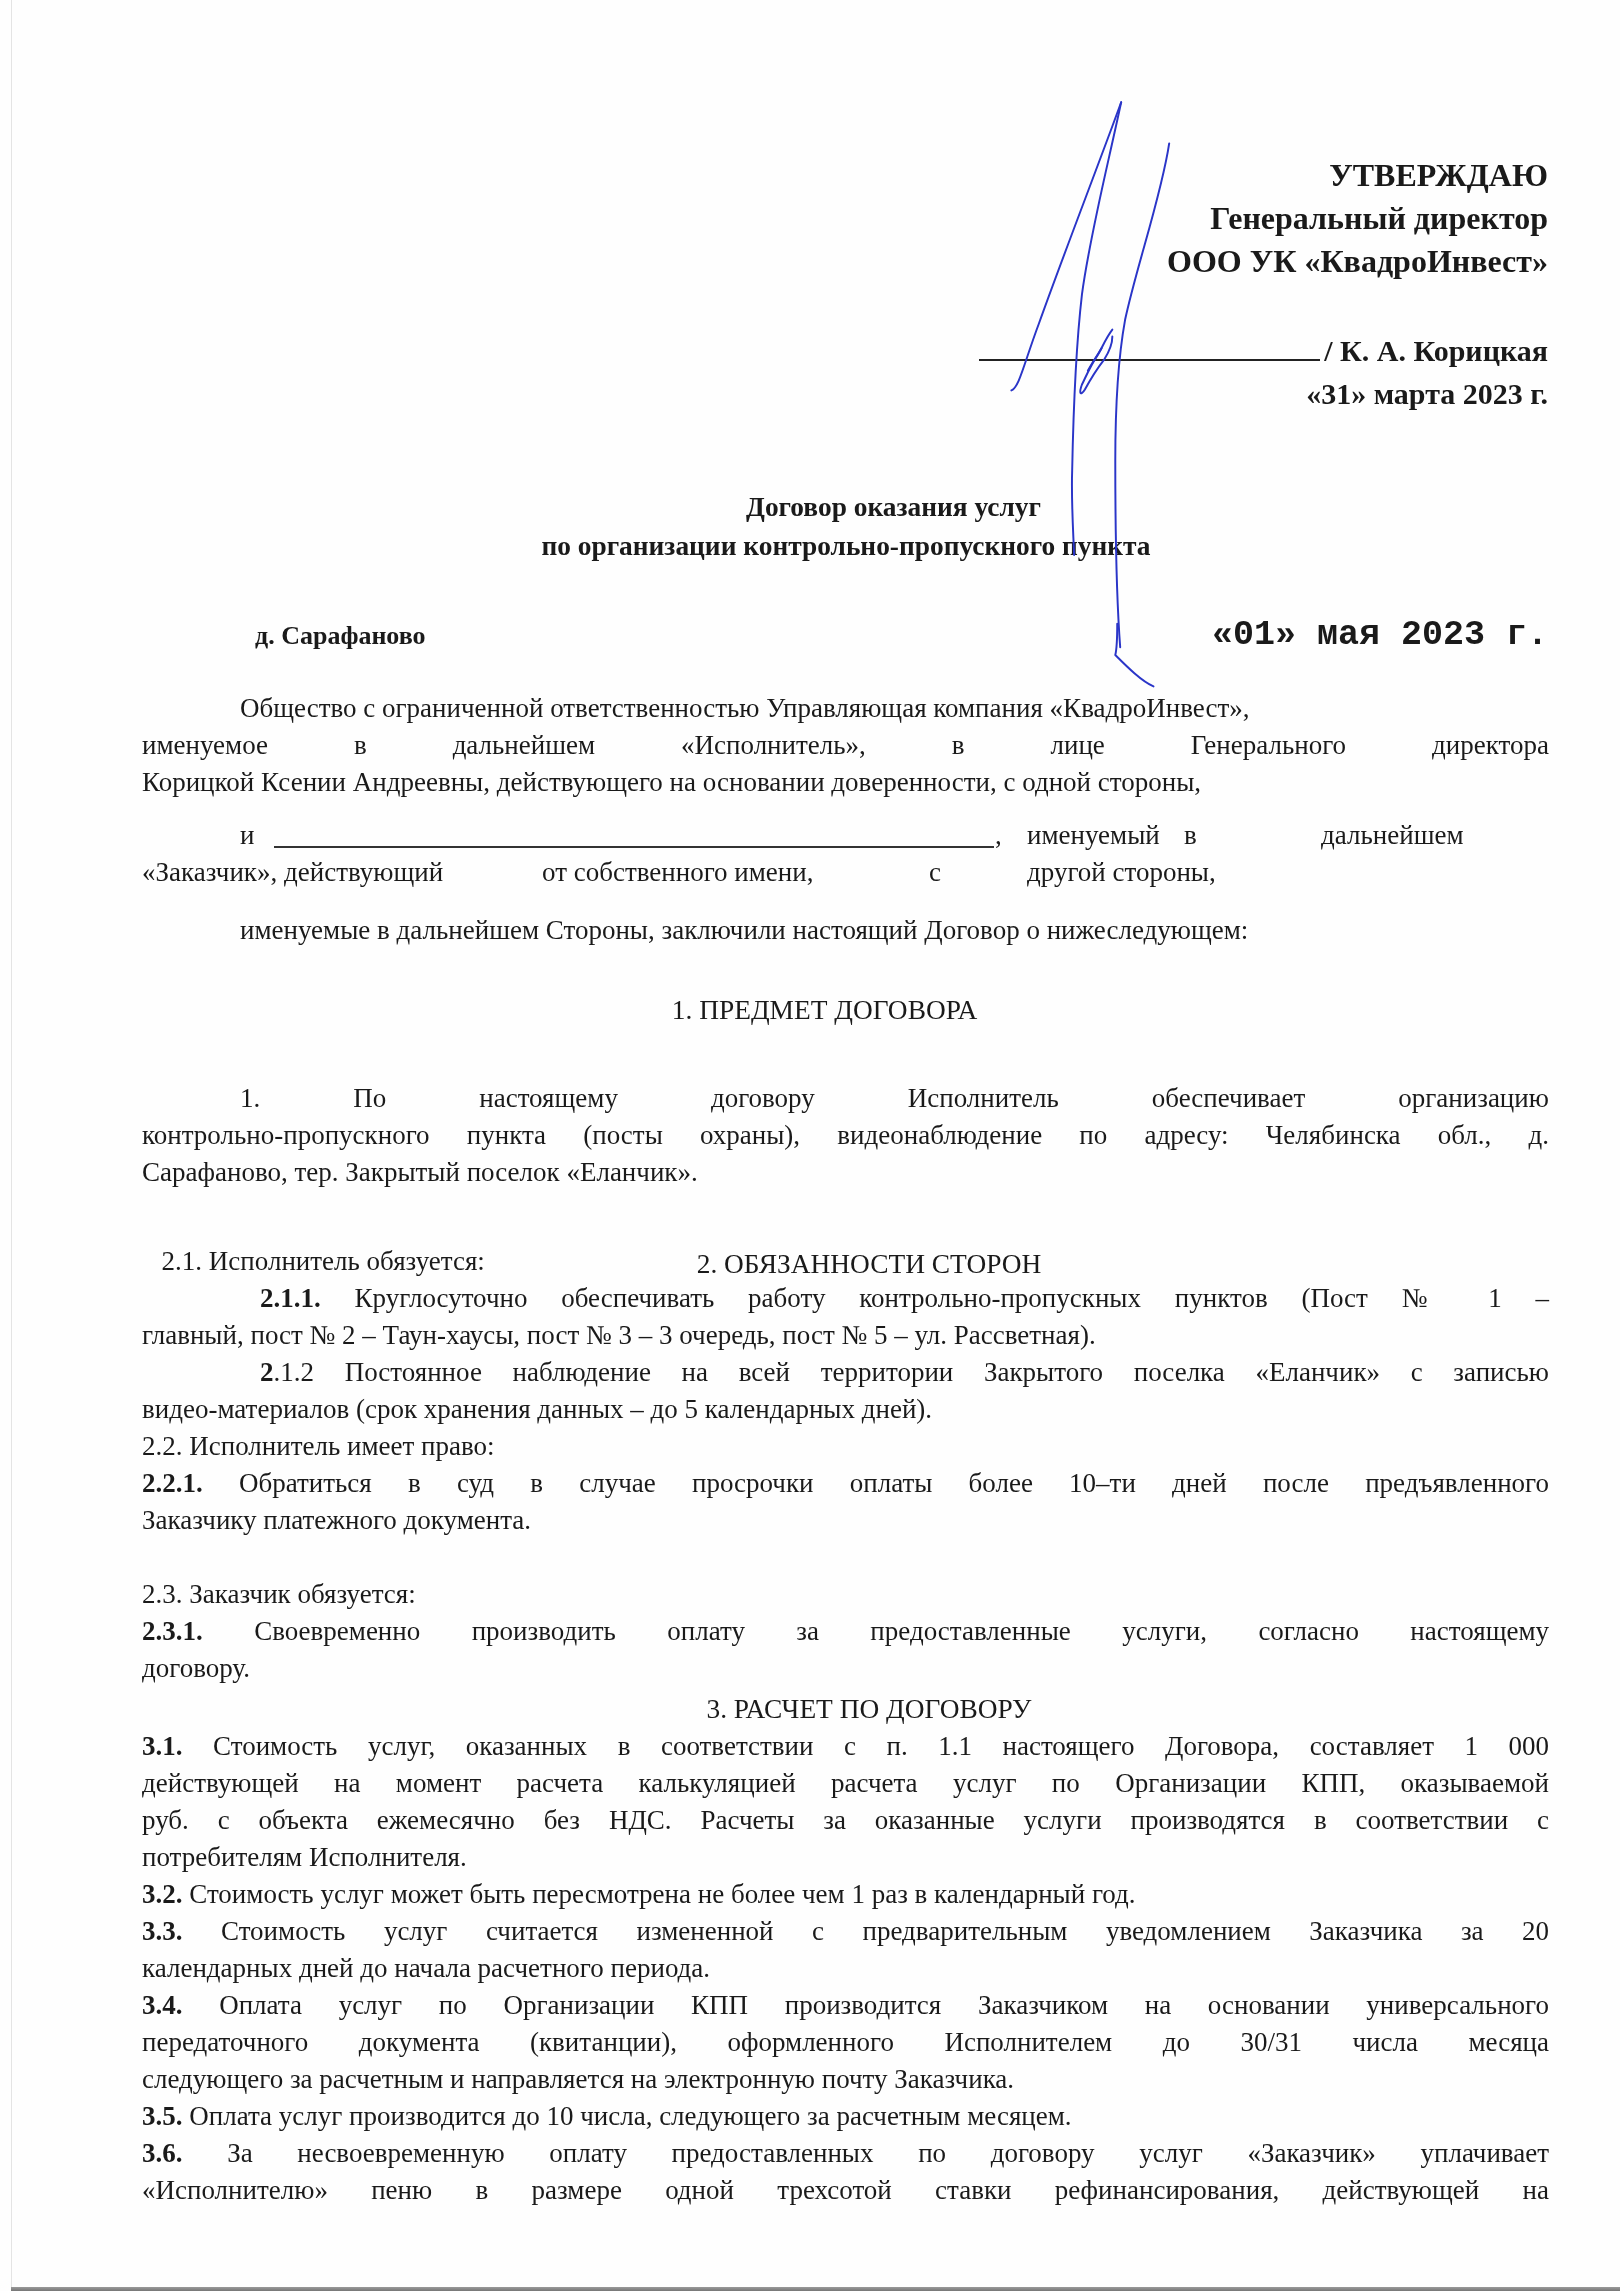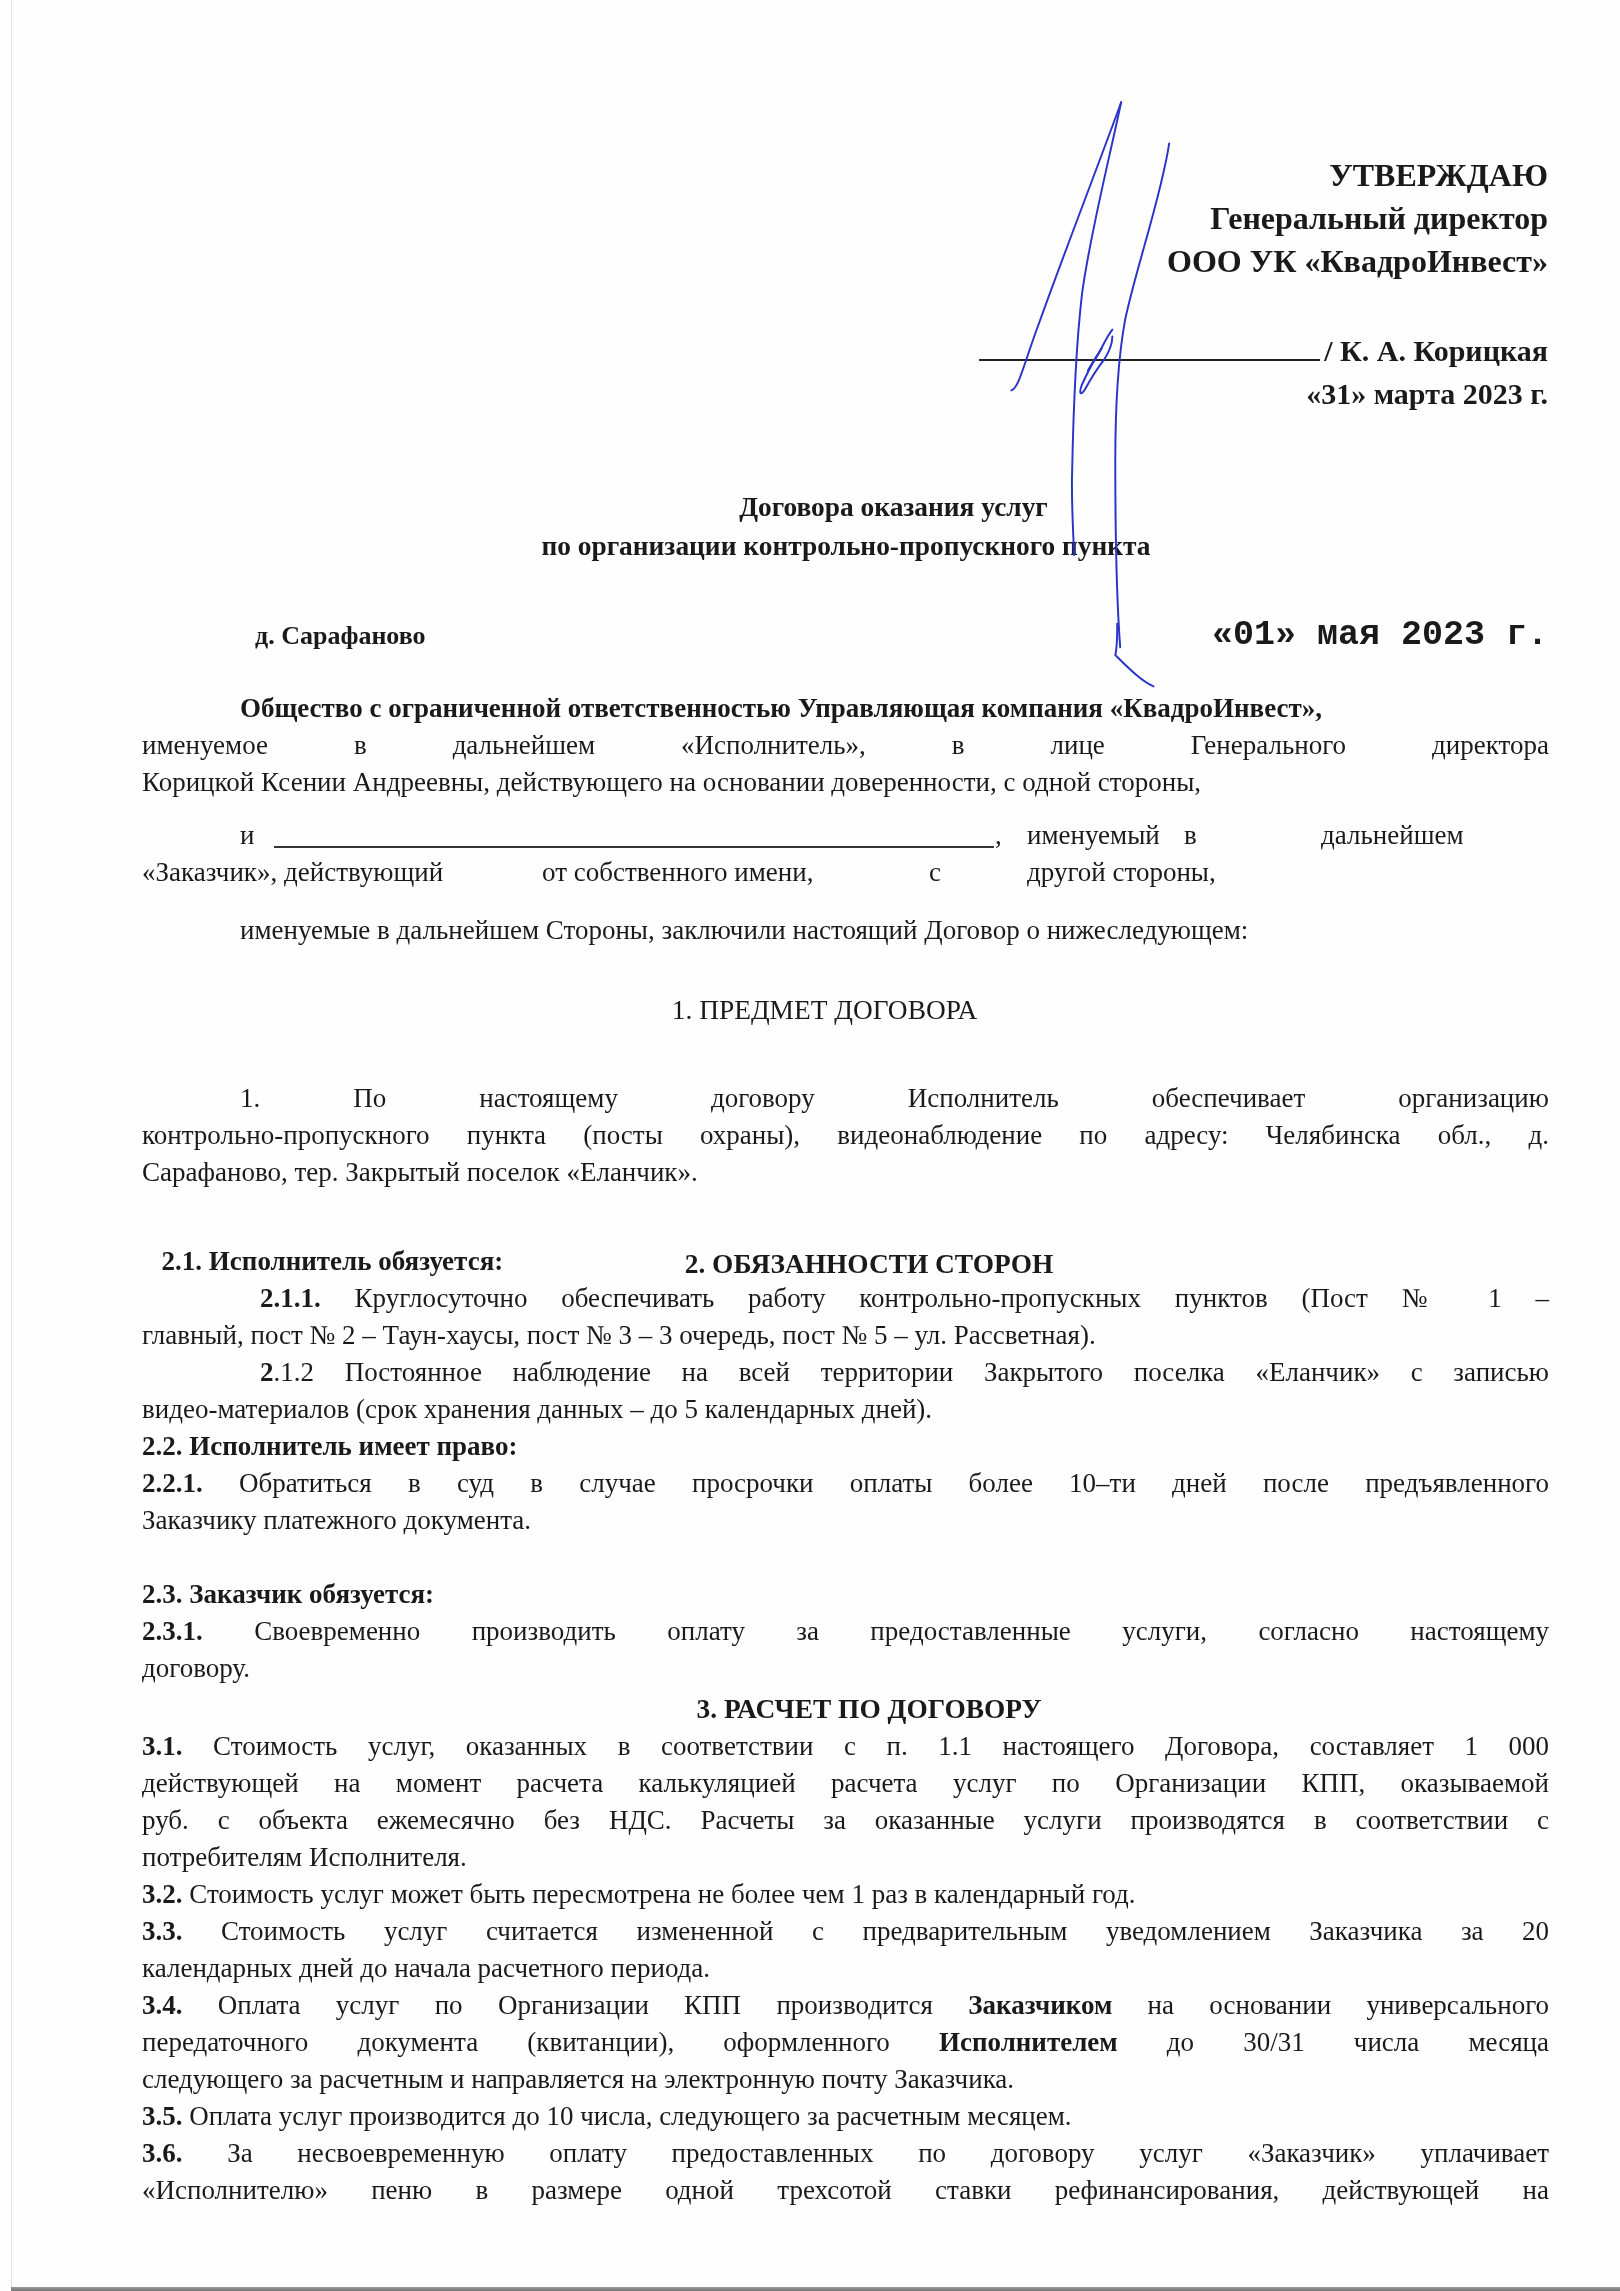--- a/index.html
+++ b/index.html
@@ -9,21 +9,21 @@
     background: #fefefe;
     font-family: "Liberation Serif", "DejaVu Serif", serif;
     color: #1a1a1a;
     font-size: 27px;
     line-height: 37px;
   }
   .scan-left-edge { position: absolute; left: 10.8px; top: 0; width: 1px; height: 2288px; background: #e4e4e4; }
   .scan-bottom-edge { position: absolute; left: 10.8px; top: 2287px; width: 1609px; height: 4.9px; background: linear-gradient(#9a9a9a, #6d6d6d); }
 
   .abs { position: absolute; }
-  .bold { font-weight: bold; }
+  .bold { font-weight: normal; }
   .justify { text-align: justify; text-align-last: justify; }
 
   .approve { right: 72px; top: 154px; width: 686px; font-size: 32px; line-height: 43px; font-weight: bold; text-align: right; }
   .sign-line-row { right: 72px; top: 329px; width: 686px; font-size: 30px; line-height: 43px; font-weight: bold; text-align: right; }
   .sign-line { display: inline-block; width: 341px; border-bottom: 2px solid #222; height: 29px; vertical-align: baseline; margin-right: 3.9px; }
   .approve-date { right: 72px; top: 372px; width: 686px; font-size: 30px; line-height: 43px; font-weight: bold; text-align: right; }
 
   .doc-title { left: 0; width: 1620px; top: 488px; font-size: 27.4px; line-height: 39px; font-weight: bold; text-align: center; padding-left: 167px; box-sizing: border-box; }
   .doc-subtitle { left: 0; width: 1620px; top: 527px; font-size: 27.4px; line-height: 39px; font-weight: bold; text-align: center; padding-left: 72px; box-sizing: border-box; }
 
@@ -49,21 +49,21 @@
   <div class="abs approve">
     <div>УТВЕРЖДАЮ</div>
     <div>Генеральный директор</div>
     <div>ООО УК «КвадроИнвест»</div>
   </div>
   <div class="abs sign-line-row">
     <span class="sign-line"></span><span>/ К. А. Корицкая</span>
   </div>
   <div class="abs approve-date">«31» марта 2023 г.</div>
 
-  <div class="abs doc-title">Договора оказания услуг</div>
+  <div class="abs doc-title">Договор оказания услуг</div>
   <div class="abs doc-subtitle">по организации контрольно-пропускного пункта</div>
 
   <div class="abs place">д. Сарафаново</div>
   <div class="abs date">«01» мая 2023 г.</div>
 
   <div class="abs para" style="top:690px;">
     <div class="bold" style="padding-left:98px;">Общество с ограниченной ответственностью Управляющая компания «КвадроИнвест»,</div>
     <div style="display:flex; justify-content:space-between;">
       <span>именуемое</span>
       <span>в</span>

